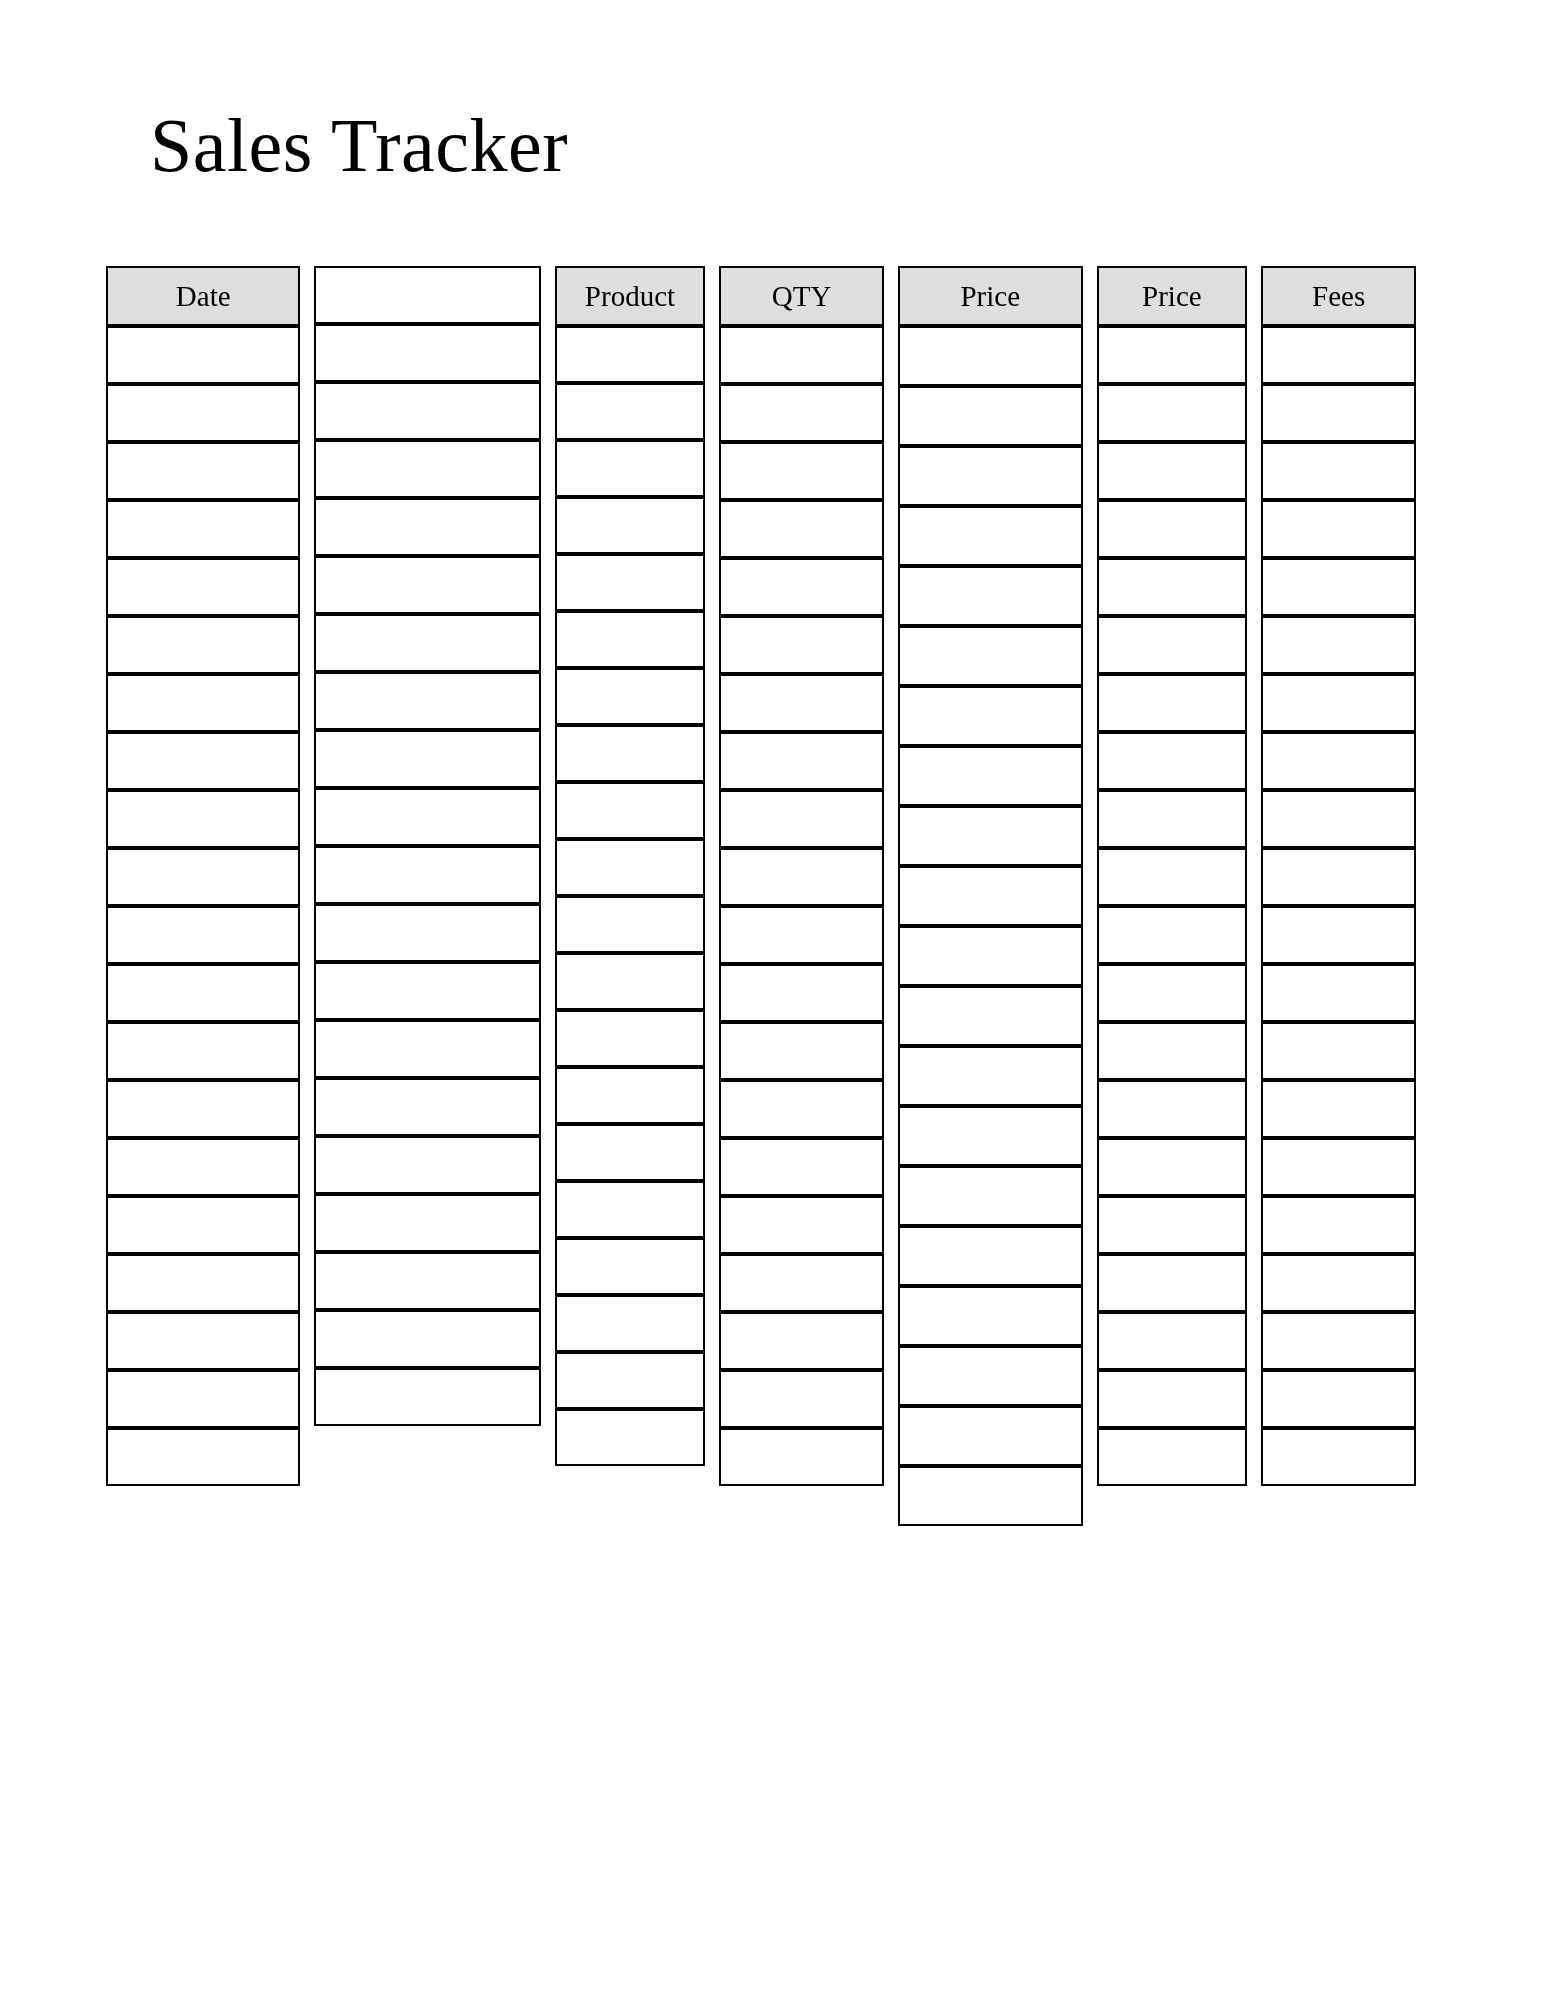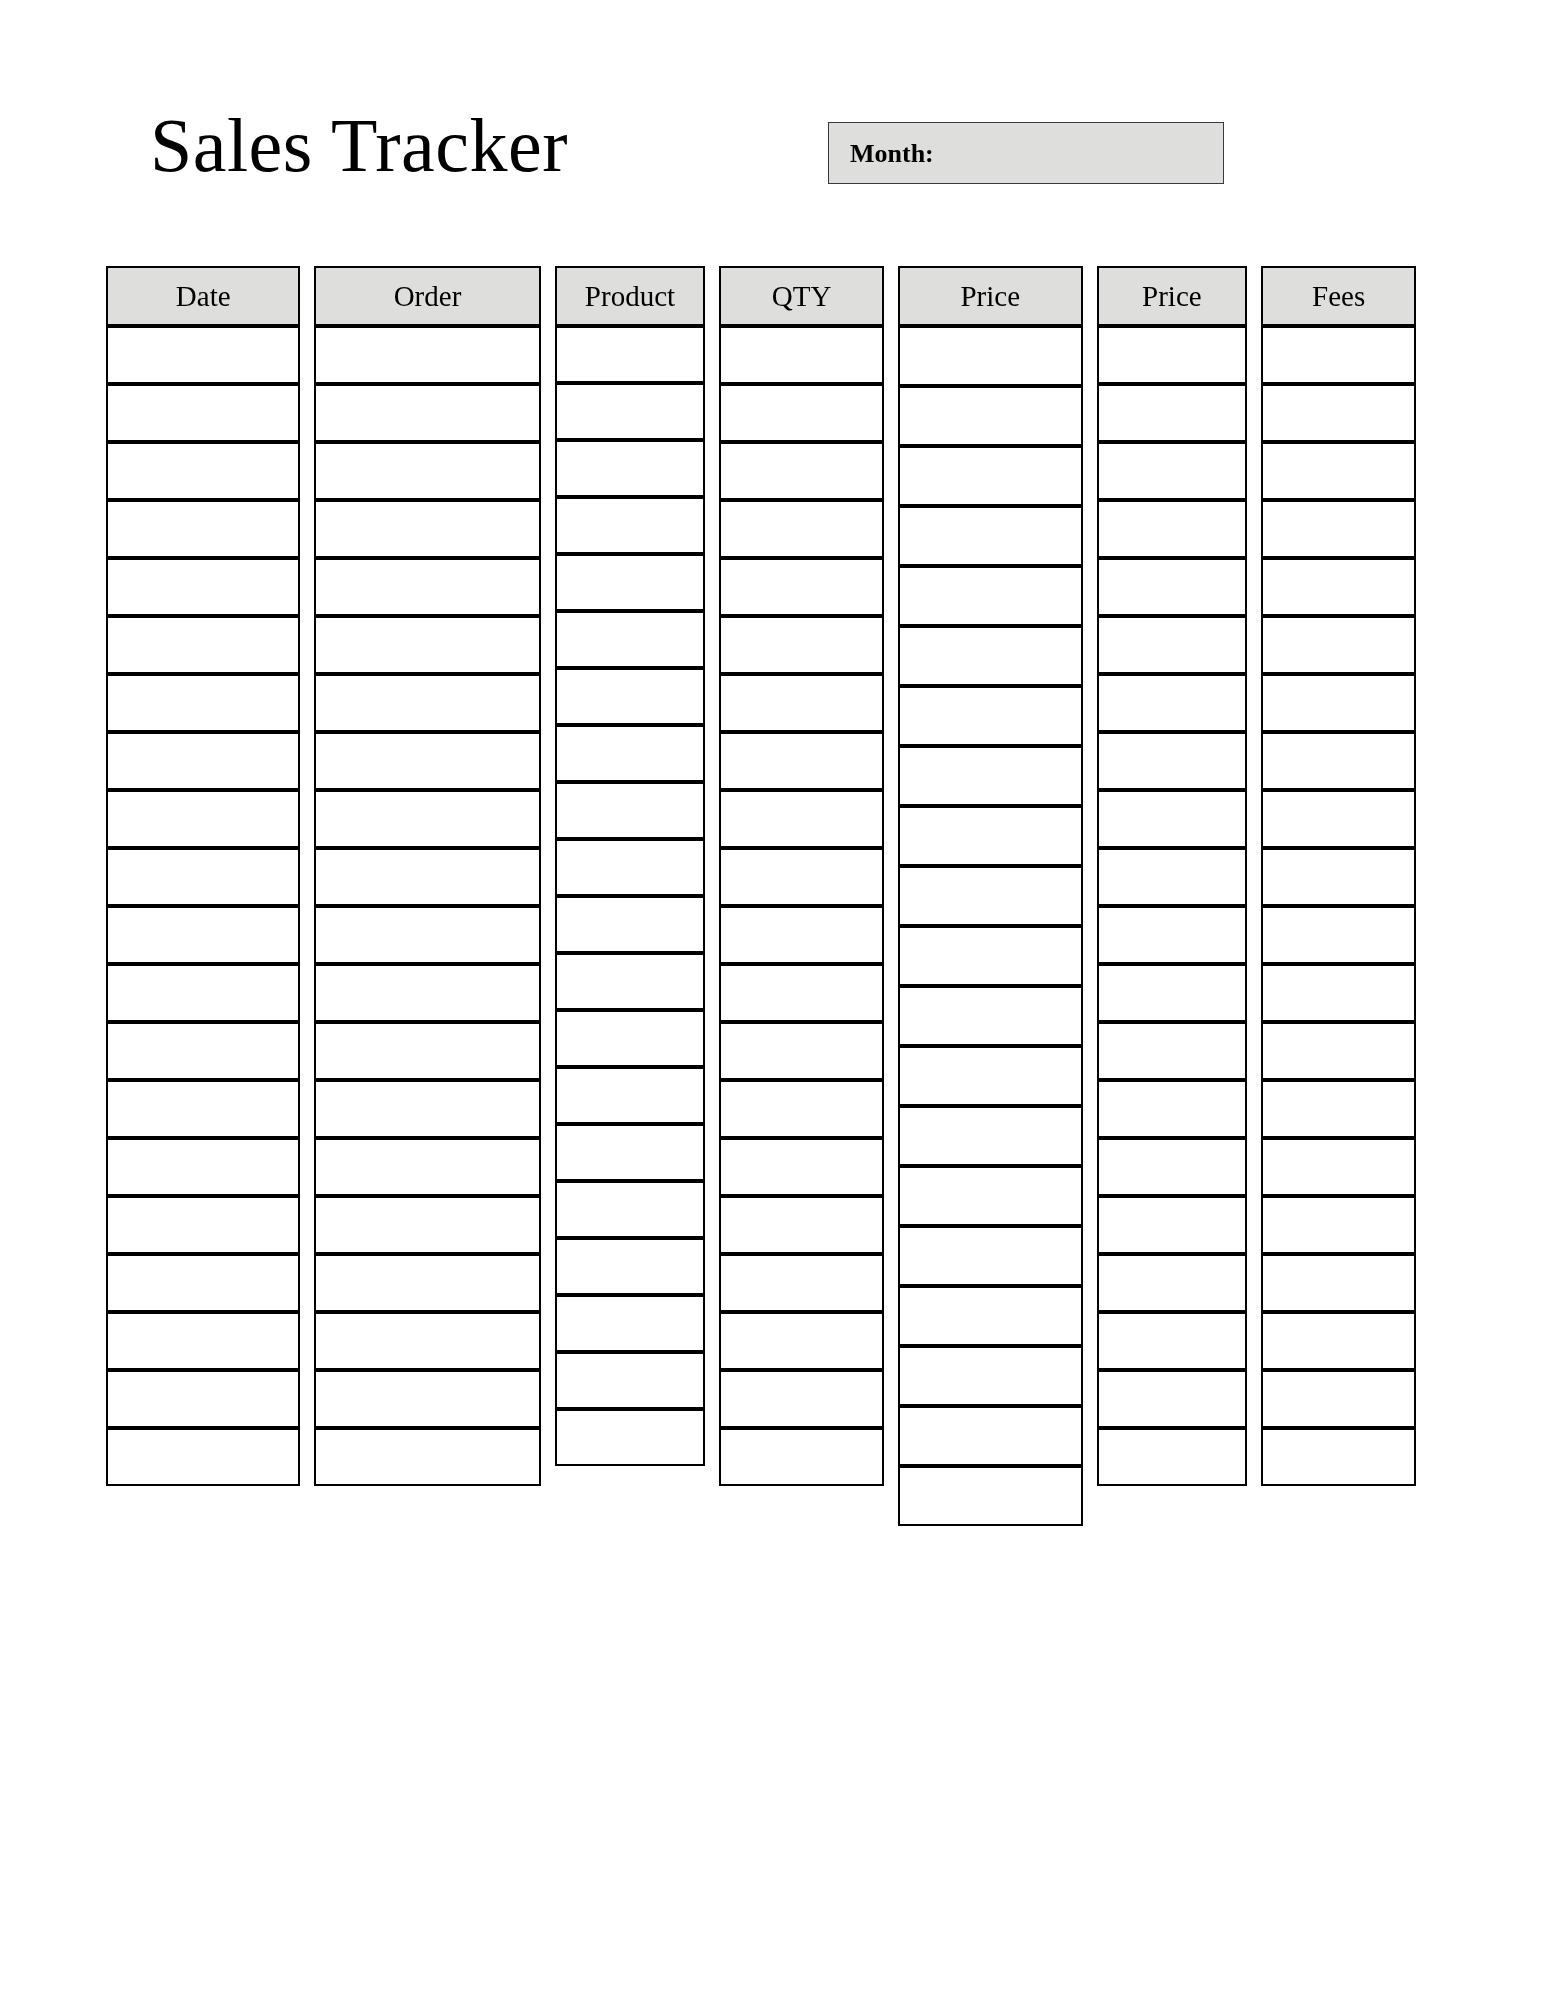--- a/index.html
+++ b/index.html
@@ -117,23 +117,20 @@
   .col-2 .body-cell { height: 57px; }
 </style>
 </head>
 <body>
 
 <div class="page">
 
   <div class="header">
     <div class="title">Sales Tracker</div>
 
-    <div class="month-box">
-      <div class="month-label">Month:</div>
-    </div>
   </div>
 
   <div class="table-wrap">
 
     <div class="col col-0">
       <div class="head-cell">Date</div>
       <div class="body-cell"></div>
       <div class="body-cell"></div>
       <div class="body-cell"></div>
       <div class="body-cell"></div>
@@ -149,21 +146,20 @@
       <div class="body-cell"></div>
       <div class="body-cell"></div>
       <div class="body-cell"></div>
       <div class="body-cell"></div>
       <div class="body-cell"></div>
       <div class="body-cell"></div>
       <div class="body-cell"></div>
     </div>
 
     <div class="col col-1">
-      <div class="head-cell">Order</div>
       <div class="body-cell"></div>
       <div class="body-cell"></div>
       <div class="body-cell"></div>
       <div class="body-cell"></div>
       <div class="body-cell"></div>
       <div class="body-cell"></div>
       <div class="body-cell"></div>
       <div class="body-cell"></div>
       <div class="body-cell"></div>
       <div class="body-cell"></div>

